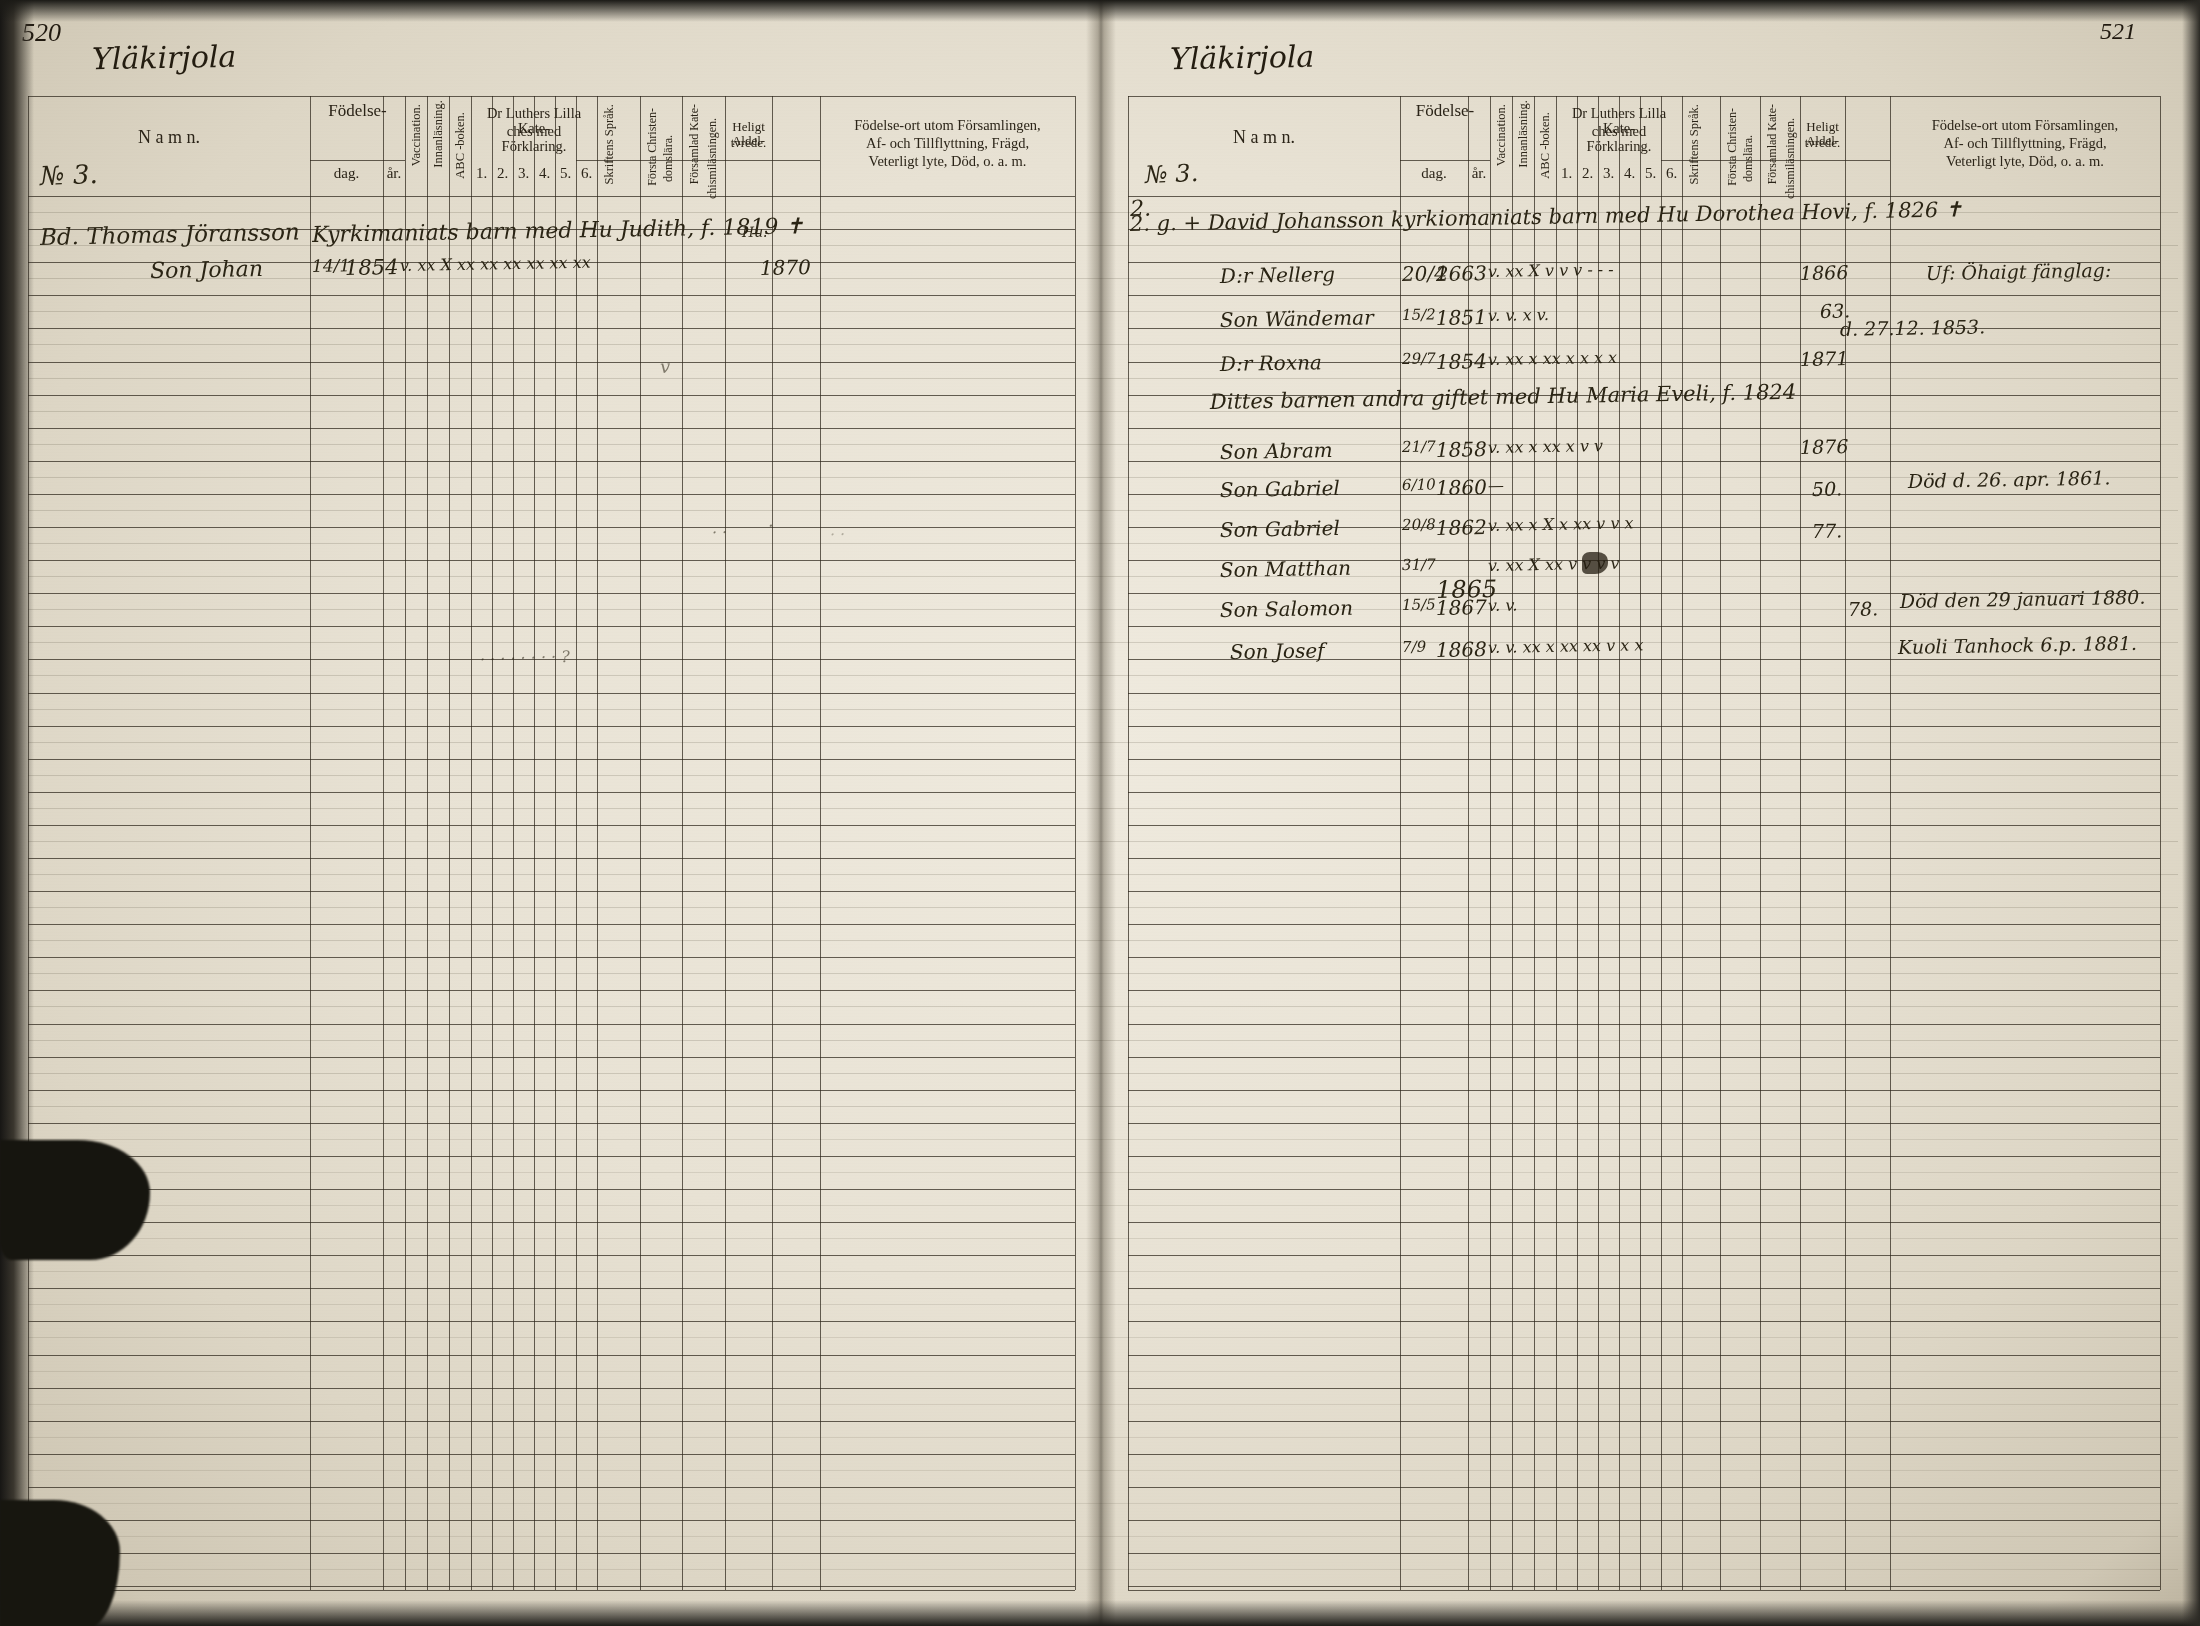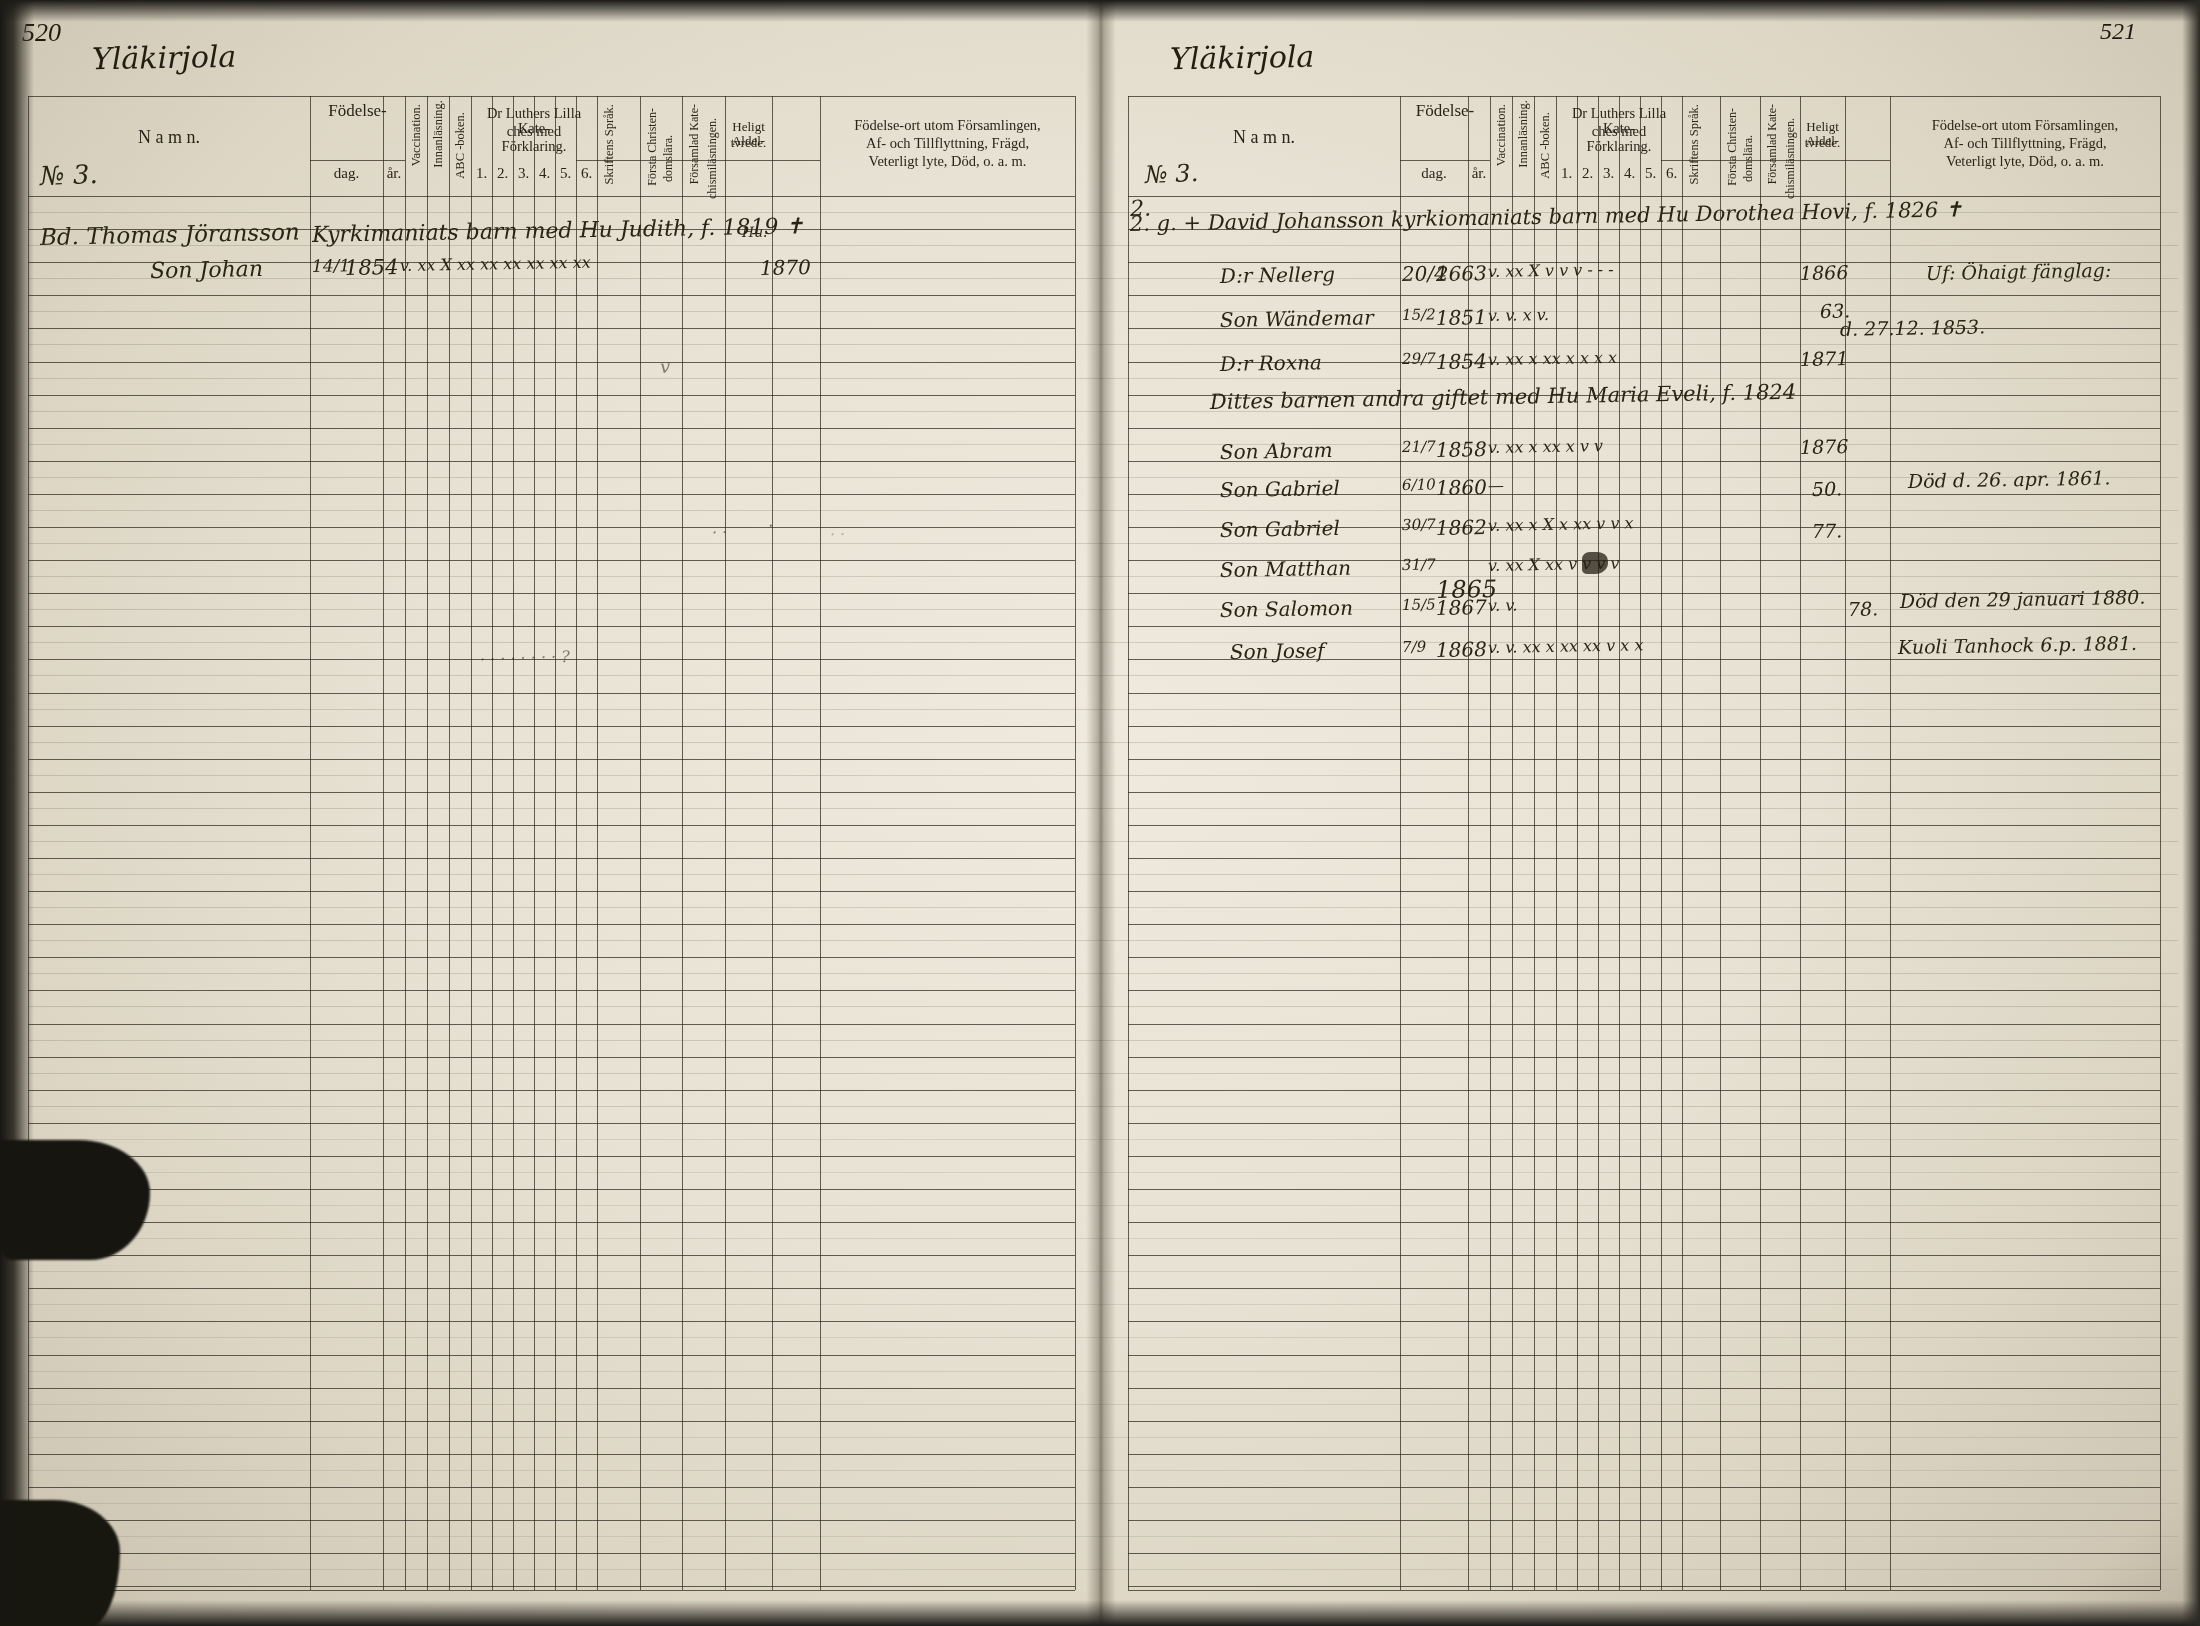--- a/index.html
+++ b/index.html
@@ -328,21 +328,21 @@
       <div class="hand " style="left: 336px; top: 438px; font-size: 20px; transform: rotate(-1deg);">1858</div>
       <div class="hand " style="left: 388px; top: 438px; font-size: 16px; transform: rotate(-1deg);">v. xx x xx  x  v  v</div>
       <div class="hand " style="left: 700px; top: 436px; font-size: 19px; transform: rotate(-1deg);">1876</div>
       <div class="hand " style="left: 120px; top: 478px; font-size: 20px; transform: rotate(-1deg);">Son Gabriel</div>
       <div class="hand " style="left: 302px; top: 476px; font-size: 15px; transform: rotate(-1deg);">6/10</div>
       <div class="hand " style="left: 336px; top: 476px; font-size: 20px; transform: rotate(-1deg);">1860</div>
       <div class="hand " style="left: 388px; top: 476px; font-size: 16px; transform: rotate(-1deg);">—</div>
       <div class="hand " style="left: 712px; top: 478px; font-size: 19px; transform: rotate(-1deg);">50.</div>
       <div class="hand " style="left: 808px; top: 470px; font-size: 19px; transform: rotate(-1deg);">Död d. 26. apr. 1861.</div>
       <div class="hand " style="left: 120px; top: 518px; font-size: 20px; transform: rotate(-1deg);">Son Gabriel</div>
-      <div class="hand " style="left: 302px; top: 516px; font-size: 15px; transform: rotate(-1deg);">30/7</div>
+      <div class="hand " style="left: 302px; top: 516px; font-size: 15px; transform: rotate(-1deg);">20/8</div>
       <div class="hand " style="left: 336px; top: 516px; font-size: 20px; transform: rotate(-1deg);">1862</div>
       <div class="hand " style="left: 388px; top: 516px; font-size: 16px; transform: rotate(-1deg);">v. xx  x X  x xx  v  v  x</div>
       <div class="hand " style="left: 712px; top: 520px; font-size: 19px; transform: rotate(-1deg);">77.</div>
       <div class="hand " style="left: 120px; top: 558px; font-size: 20px; transform: rotate(-1deg);">Son Matthan</div>
       <div class="hand " style="left: 302px; top: 556px; font-size: 15px; transform: rotate(-1deg);">31/7</div>
       <div class="hand " style="left: 336px; top: 576px; font-size: 24px; transform: rotate(-1deg);">1865</div>
       <div class="hand " style="left: 388px; top: 556px; font-size: 16px; transform: rotate(-1deg);">v. xx  X  xx  v  v  v  v</div>
       <div class="hand " style="left: 120px; top: 598px; font-size: 20px; transform: rotate(-1deg);">Son Salomon</div>
       <div class="hand " style="left: 302px; top: 596px; font-size: 15px; transform: rotate(-1deg);">15/5</div>
       <div class="hand " style="left: 336px; top: 596px; font-size: 20px; transform: rotate(-1deg);">1867</div>

